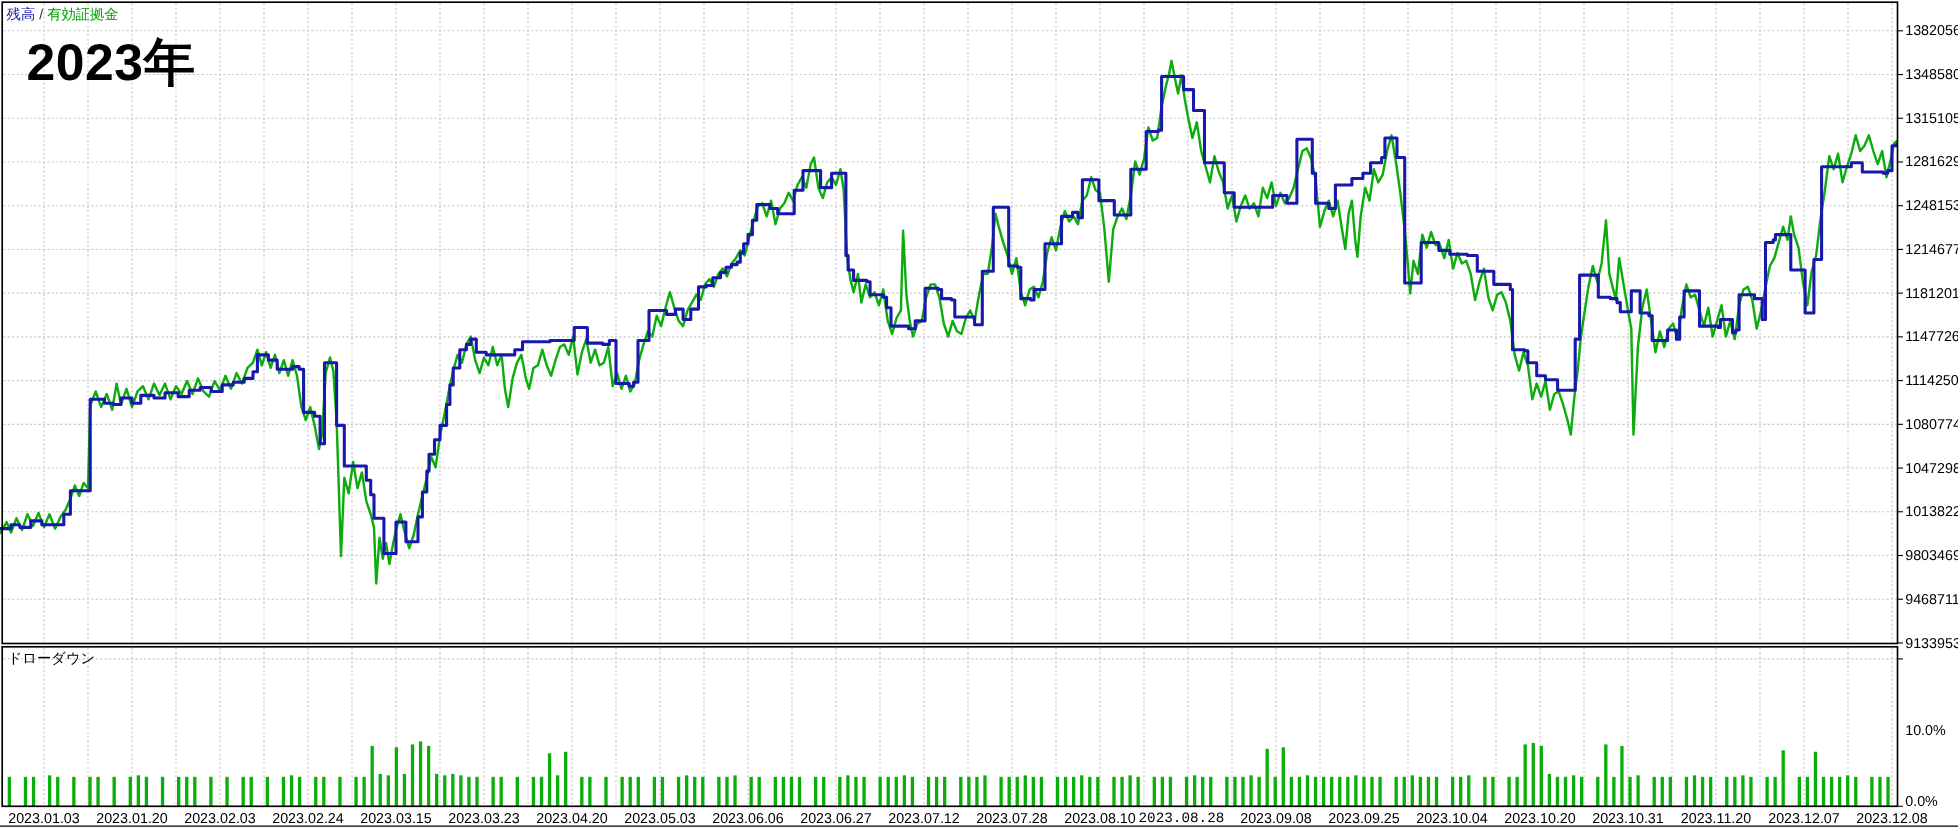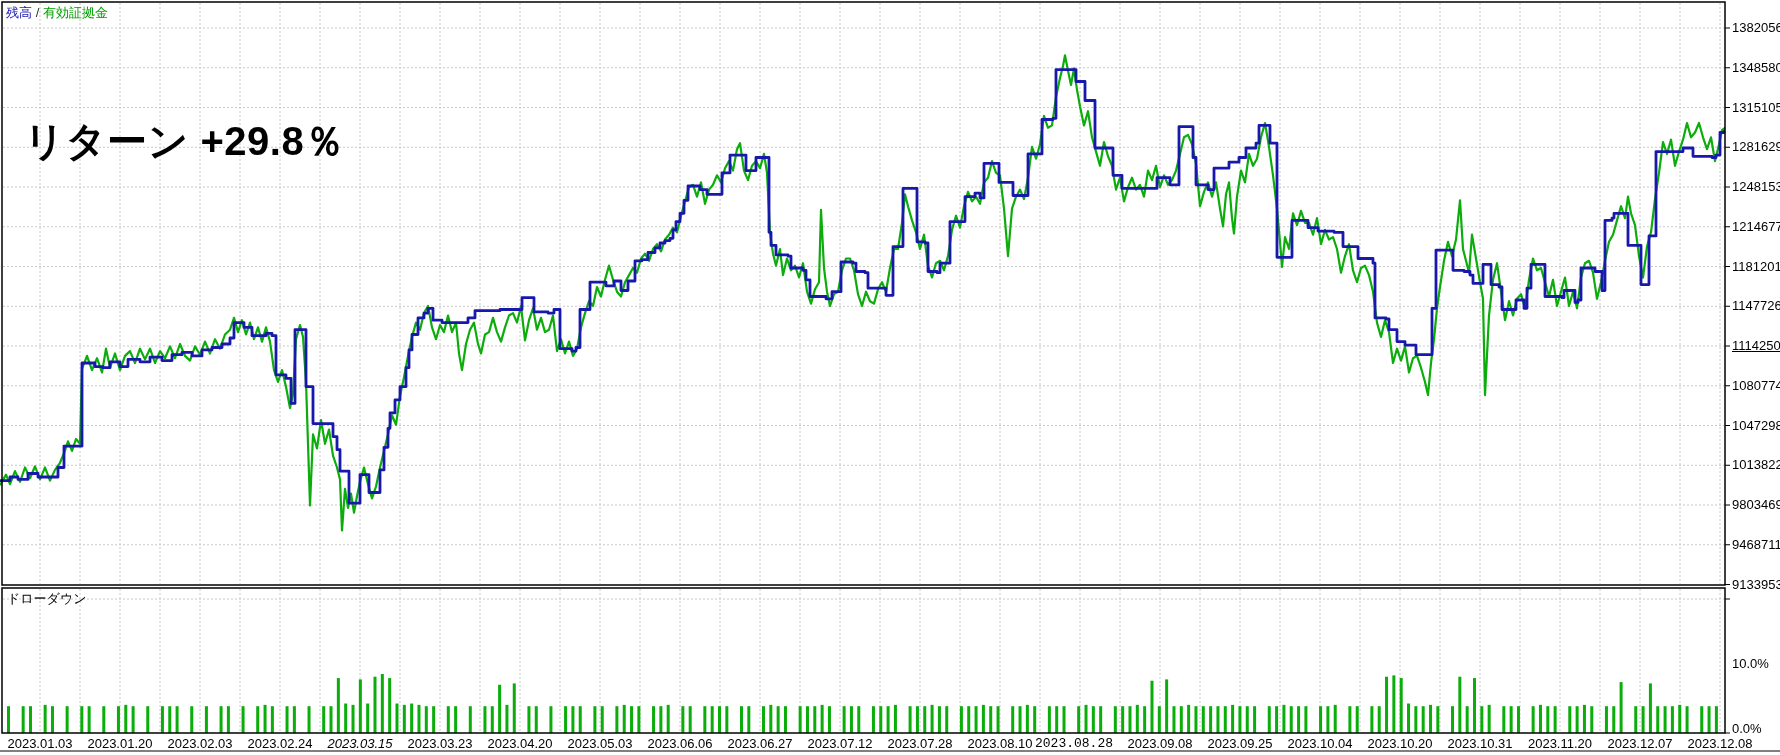--- a/index.html
+++ b/index.html
@@ -338,49 +338,49 @@
       <line x1="1725" y1="599" x2="1730" y2="599" stroke="#000000" stroke-width="1"></line>
       <line x1="1725" y1="733" x2="1730" y2="733" stroke="#000000" stroke-width="1"></line>
     </svg>
 
   <div id="legend" class="abs lbl">
     <span class="bal">残高</span>
     <span class="sep">/</span>
     <span class="eq">有効証拠金</span>
   </div>
 
-  <div id="return-stat" class="abs overlay">リターン +29.8％</div>
+  <div id="year-title" class="abs overlay">2023年</div>
 
   <div id="margin-title" class="abs lbl">ドローダウン</div>
   <div id="pct-max" class="abs lbl ylbl">10.0%</div>
   <div id="pct-min" class="abs lbl ylbl">0.0%</div>
 
   <div id="ylabels">
       <div class="abs lbl ylbl" style="top: 20px;">1382056</div>
       <div class="abs lbl ylbl" style="top: 59.75px;">1348580</div>
       <div class="abs lbl ylbl" style="top: 99.5px;">1315105</div>
       <div class="abs lbl ylbl" style="top: 139.25px;">1281629</div>
       <div class="abs lbl ylbl" style="top: 179px;">1248153</div>
       <div class="abs lbl ylbl" style="top: 218.75px;">1214677</div>
       <div class="abs lbl ylbl" style="top: 258.5px;">1181201</div>
       <div class="abs lbl ylbl" style="top: 298.25px;">1147726</div>
-      <div class="abs lbl ylbl" style="top: 338px; text-decoration: underline;">1114250</div>
+      <div class="abs lbl ylbl" style="top: 338px;">1114250</div>
       <div class="abs lbl ylbl" style="top: 377.75px;">1080774</div>
       <div class="abs lbl ylbl" style="top: 417.5px;">1047298</div>
       <div class="abs lbl ylbl" style="top: 457.25px;">1013822</div>
       <div class="abs lbl ylbl" style="top: 497px;">9803469</div>
       <div class="abs lbl ylbl" style="top: 536.75px;">9468711</div>
       <div class="abs lbl ylbl" style="top: 576.5px;">9133953</div>
     </div>
   <div id="xlabels">
       <div class="abs lbl xlbl" style="left: -2px;">2023.01.03</div>
       <div class="abs lbl xlbl" style="left: 78px;">2023.01.20</div>
       <div class="abs lbl xlbl" style="left: 158px;">2023.02.03</div>
       <div class="abs lbl xlbl" style="left: 238px;">2023.02.24</div>
-      <div class="abs lbl xlbl" style="left: 318px; font-style: italic;">2023.03.15</div>
+      <div class="abs lbl xlbl" style="left: 318px;">2023.03.15</div>
       <div class="abs lbl xlbl" style="left: 398px;">2023.03.23</div>
       <div class="abs lbl xlbl" style="left: 478px;">2023.04.20</div>
       <div class="abs lbl xlbl" style="left: 558px;">2023.05.03</div>
       <div class="abs lbl xlbl" style="left: 638px;">2023.06.06</div>
       <div class="abs lbl xlbl" style="left: 718px;">2023.06.27</div>
       <div class="abs lbl xlbl" style="left: 798px;">2023.07.12</div>
       <div class="abs lbl xlbl" style="left: 878px;">2023.07.28</div>
       <div class="abs lbl xlbl" style="left: 958px;">2023.08.10</div>
       <div class="abs lbl xlbl" style="left: 1032px; font-family: Liberation Mono, monospace;">2023.08.28</div>
       <div class="abs lbl xlbl" style="left: 1118px;">2023.09.08</div>

